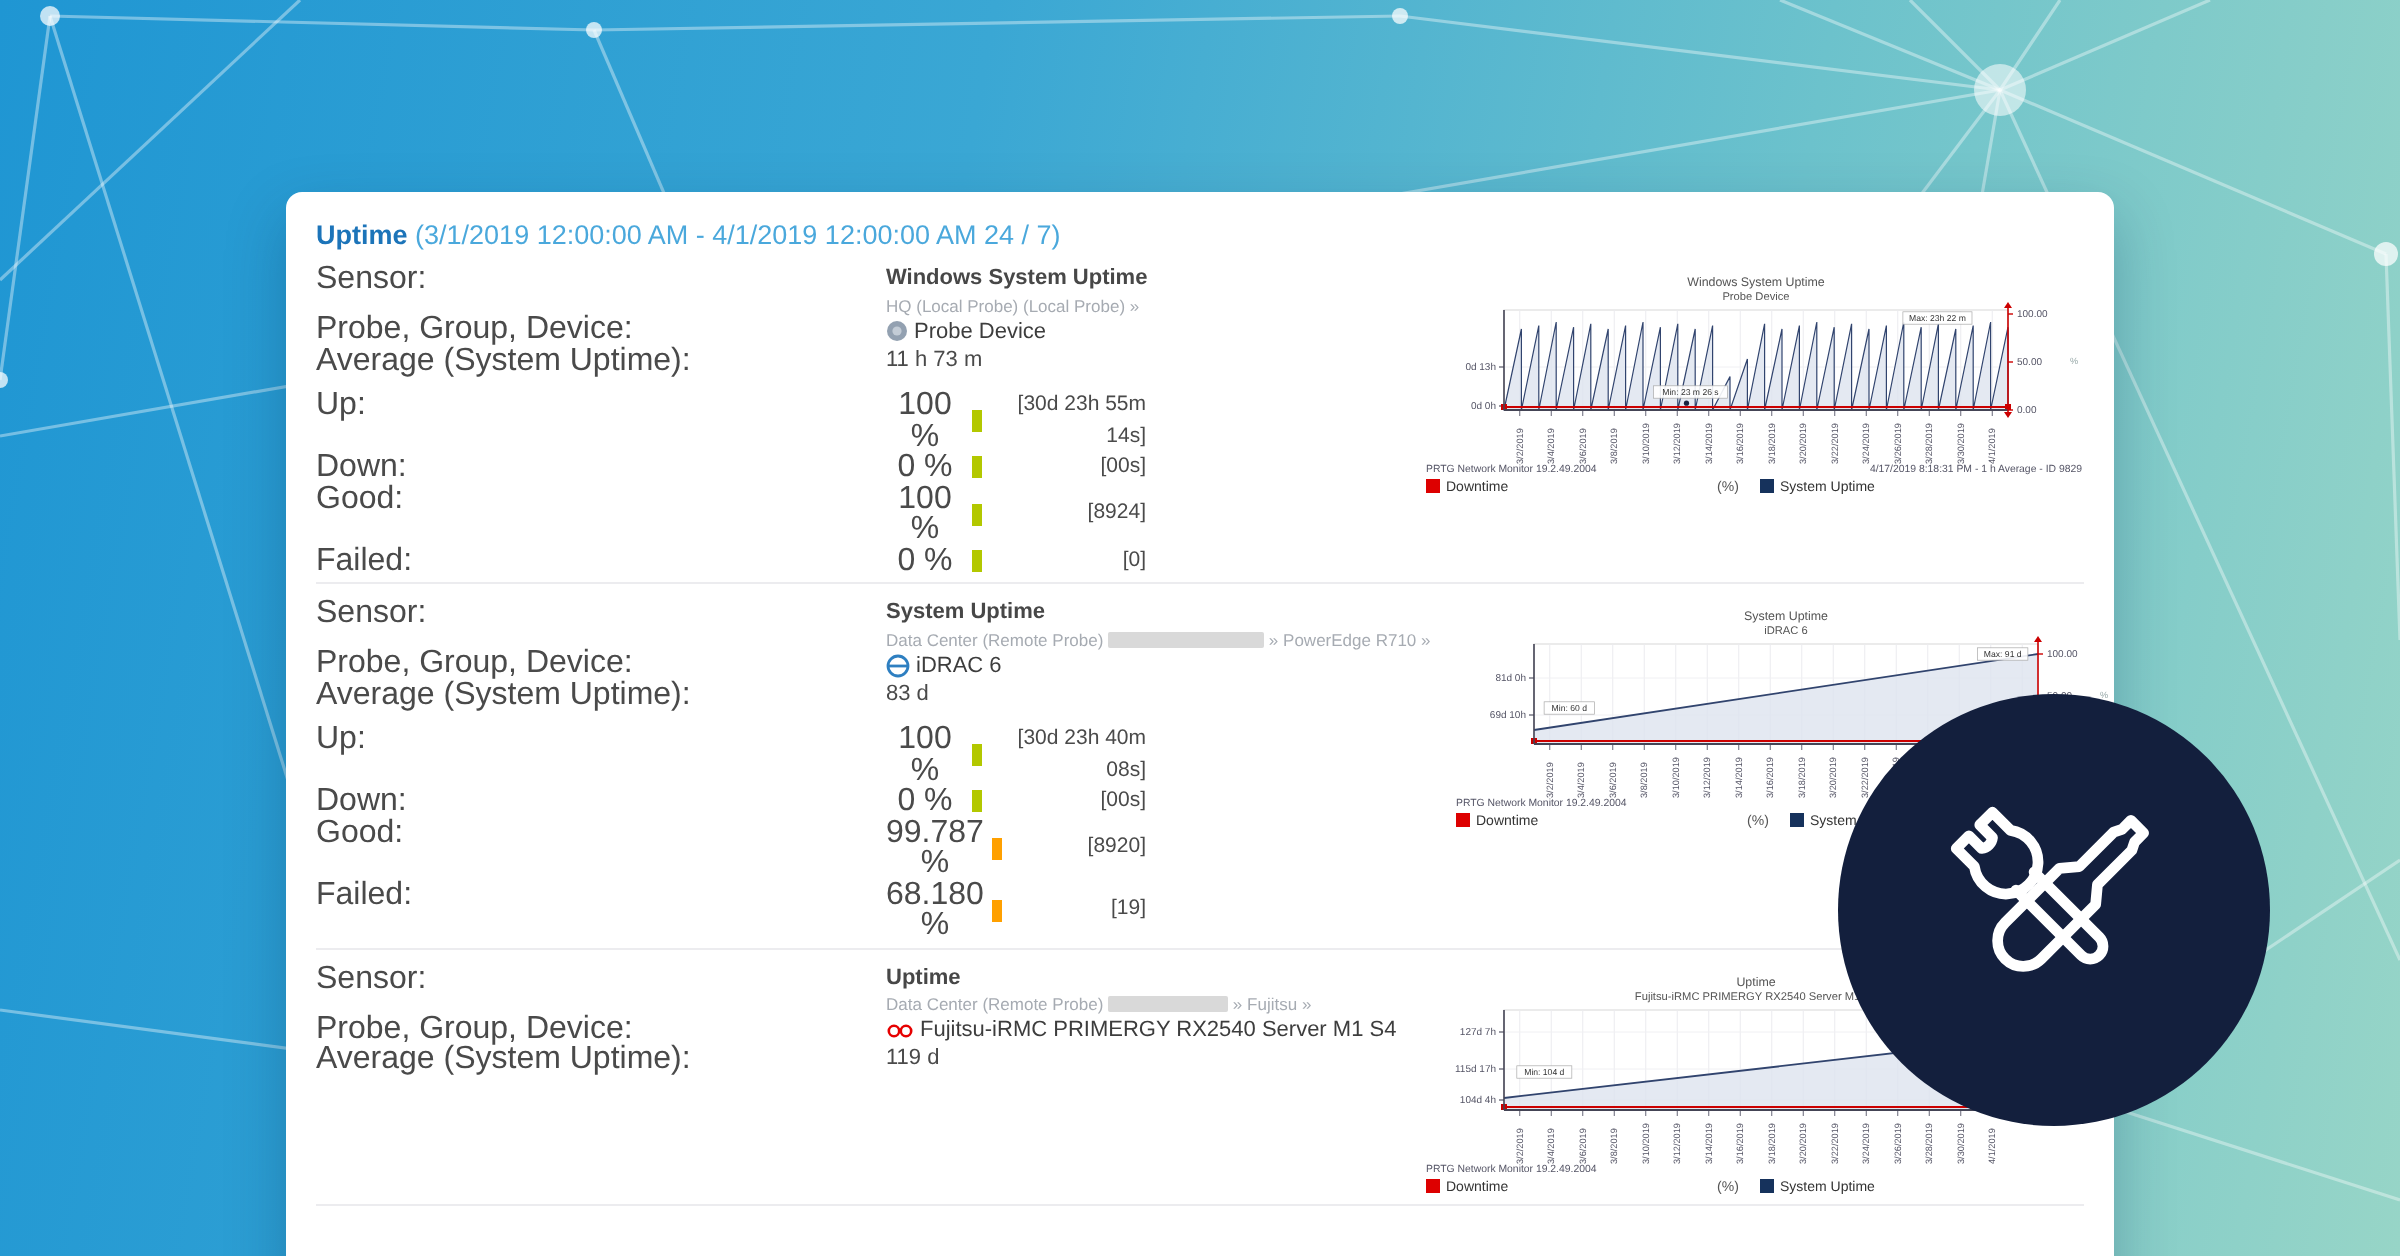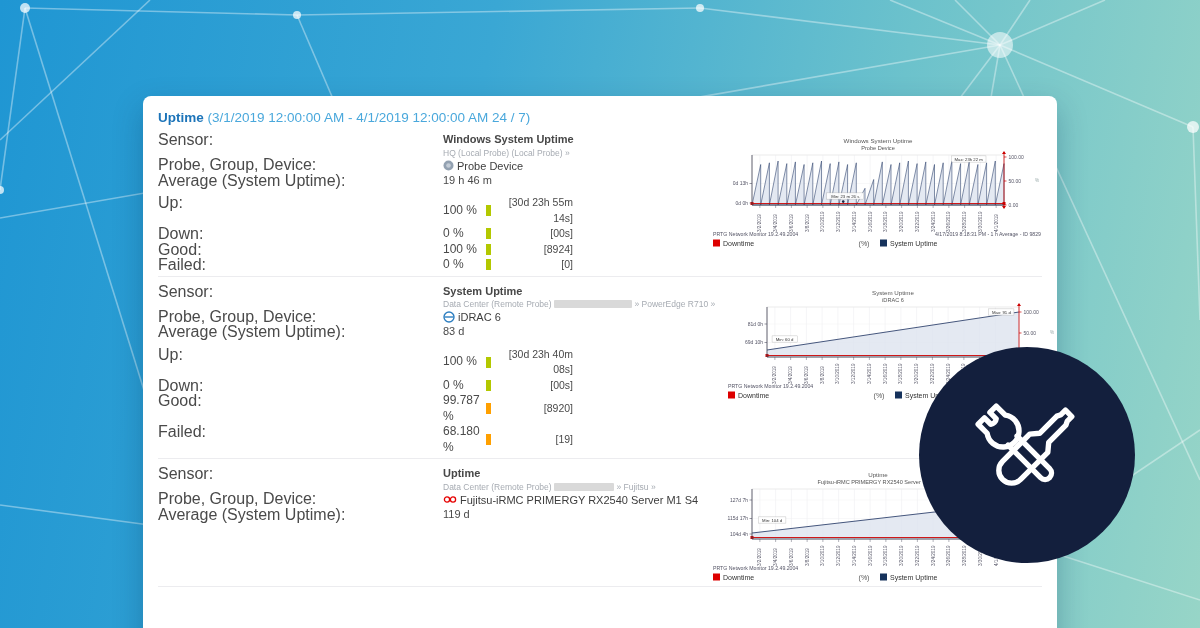--- a/index.html
+++ b/index.html
@@ -26,21 +26,21 @@
   .row { display:grid; grid-template-columns:285px 1fr; }
   .lab { font-size:16px; color:#4a4a4a; line-height:15.5px; }
   .val { font-size:11px; color:#4a4a4a; line-height:15.5px; }
   .sensor-name { font-weight:700; color:#474747; }
   .probe-row { align-items:end; }
   .crumb { font-size:8.5px; color:#a6abb2; line-height:11px; white-space:nowrap; }
   .redact { display:inline-block; height:8px; background:#d9d9d9; border-radius:1px; vertical-align:-1px; }
   .device { font-size:11px; color:#3d3d3d; line-height:14px; display:flex; align-items:center; gap:3px; }
   .statgap { height:7px; }
   .cluster { display:flex; align-items:center; width:130px; }
-  .pct  { flex:1; text-align:left; font-size:12px; }
+  .pct  { flex:1; text-align:center; font-size:16px; }
   .bar  { width:5px; height:11px; margin:0 2px 0 4px; flex:none; }
   .bval { width:80px; text-align:right; font-size:10.5px; }
 
   .sec-right { padding-left:12px; }
   .sec-right svg { margin-top:3px; display:block; }
   svg.chart text { font-family:"Liberation Sans",sans-serif; }
 
   .tools-circle { position:absolute; left:919px; top:347px; width:216px; height:216px;
                   border-radius:50%; background:#131f3d; z-index:5;
                   display:flex; align-items:center; justify-content:center; }
@@ -106,21 +106,21 @@
                 <svg width="11" height="11">
                   <circle cx="5.5" cy="5.5" r="5" fill="#93a1b1"></circle>
                   <circle cx="5.5" cy="5.5" r="2.3" fill="#c3ccd6"></circle>
                 </svg>
                 <span>Probe Device</span>
               </div>
         </div>
       </div>
       <div class="row">
         <div class="lab">Average (System Uptime):</div>
-        <div class="val">19 h 46 m</div>
+        <div class="val">11 h 73 m</div>
       </div>
       <div class="statgap"></div>
 
     <div class="row stat">
       <div class="lab">Up:</div>
       <div class="val cluster">
         <span class="pct">100 %</span>
         <span class="bar" style="background:#b3c800"></span>
         <span class="bval">[30d 23h 55m 14s]</span>
       </div>

